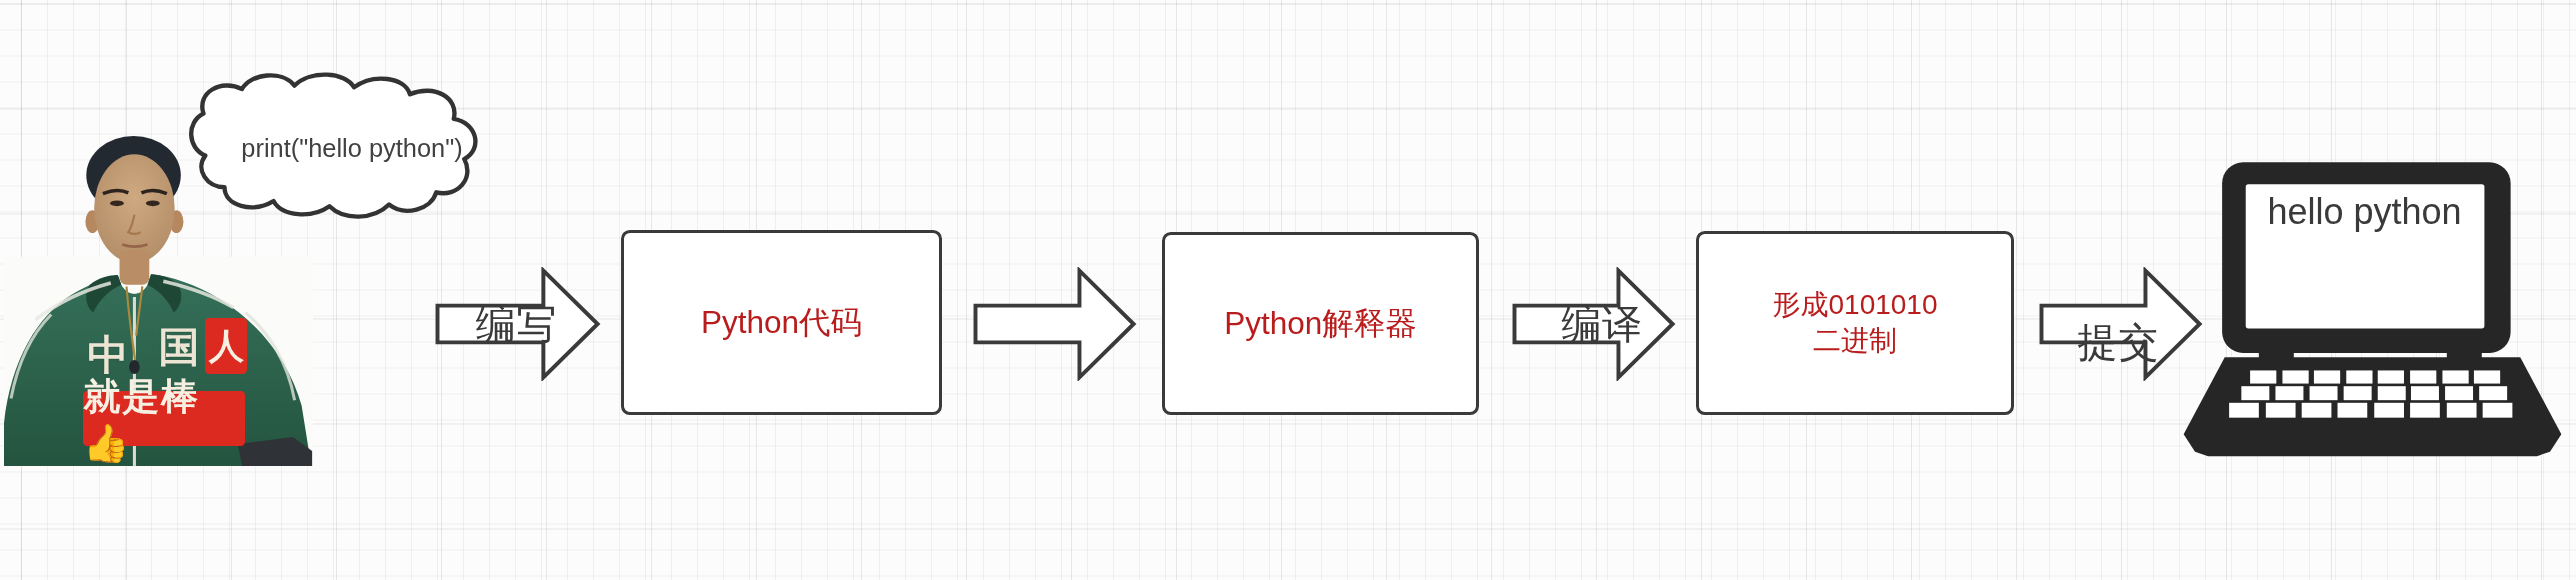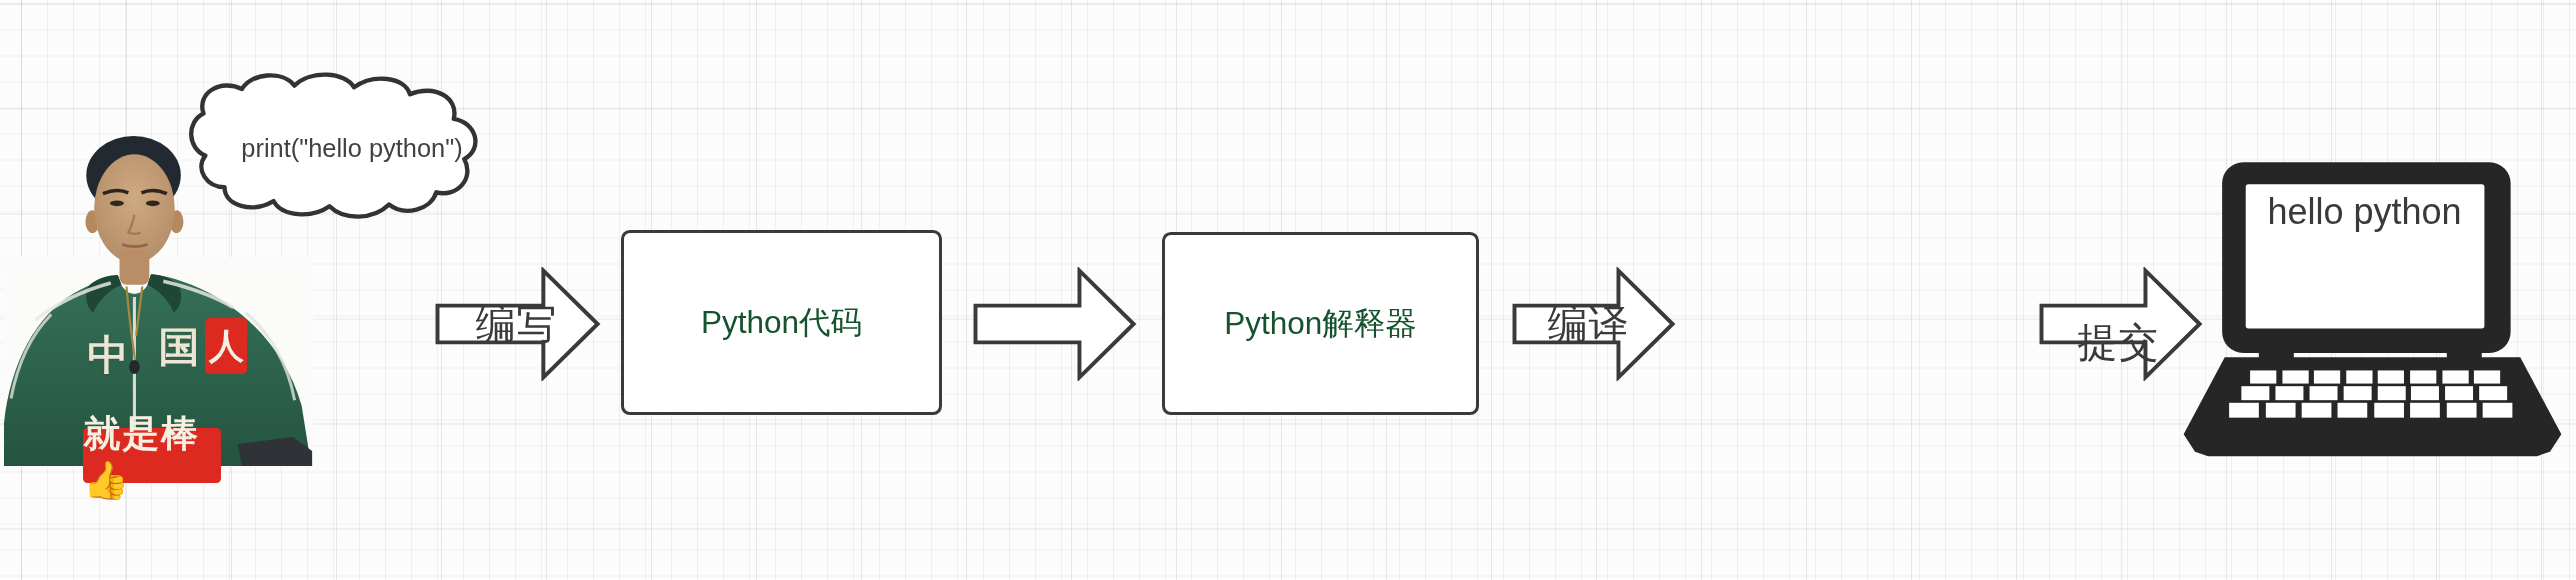--- a/index.html
+++ b/index.html
@@ -13,21 +13,21 @@
       linear-gradient(to right, rgba(0,0,0,0.05) 1.2px, transparent 1.2px),
       linear-gradient(to bottom, rgba(0,0,0,0.05) 1.2px, transparent 1.2px);
     background-size:105px 105px,105px 105px,26px 26px,26px 26px;
     background-position:21px 21px,3.5px 3.5px,21px 21px,3.5px 3.5px;
   }
   .abs{position:absolute;}
   
   .flowbox{
     position:absolute;background:#fff;border:3.5px solid #3a3a3a;border-radius:8.8px;
     display:flex;align-items:center;justify-content:center;flex-direction:column;
-    color:#14532d;font-size:31.5px;text-align:center;line-height:1.3;
+    color:#b91c1c;font-size:31.5px;text-align:center;line-height:1.3;
   }
   
   .arrowlabel{
     position:absolute;width:109px;text-align:center;font-size:40px;color:#3a3a3a;
     line-height:35px;letter-spacing:0.9px;
   }
   .cloudtext{
     position:absolute;left:201px;top:134px;width:302px;text-align:center;
     font-size:25.4px;color:#414141;
   }
@@ -101,21 +101,21 @@
       <ellipse cx="149" cy="266" rx="6" ry="8" fill="#23282d"></ellipse>
 
       <path d="M 267,354 L 330,346 L 352,362 L 352,379 L 272,379 Z" fill="#2f3338"></path>
     </svg>
     
     <span class="jchar" style="left:83px;top:194px;">中</span>
     <span class="jchar" style="left:154px;top:186px;">国</span>
     <div class="redbadge" style="left:201px;top:184px;width:42px;height:56px;font-size:35px;">
       <span>人</span>
     </div>
-    <div class="redbadge" style="left:79px;top:257px;width:138px;height:55px;font-size:37px;letter-spacing:1.8px;margin-top:37px;">
+    <div class="redbadge" style="left:79px;top:257px;width:162px;height:55px;font-size:37px;letter-spacing:1.8px;">
       <span>就是棒👍</span>
     </div>
   </div>
 
   <svg class="abs" style="left:179px;top:68px;" width="350" height="162" viewBox="0 0 400 185">
     <path d="M 30,100 C 10,92 8,62 28,52 C 20,28 48,12 72,24 C 82,6 118,2 132,20
              C 150,2 190,4 200,22 C 222,6 258,10 264,30 C 292,18 320,34 314,58
              C 340,62 348,92 326,104 C 338,126 318,148 294,142 C 288,162 258,170 240,156
              C 222,174 188,174 172,158 C 152,172 118,170 108,152 C 84,166 52,158 52,136
              C 32,136 18,116 30,100 Z" fill="#ffffff" stroke="#333333" stroke-width="5" stroke-linejoin="round"></path>
@@ -135,22 +135,26 @@
     <path d="M 4,44 L 123,44 L 123,4 L 185,65 L 123,126 L 123,86 L 4,86 Z" fill="#ffffff" stroke="#3a3a3a" stroke-width="4.5" stroke-linejoin="miter"></path>
   </svg>
 
   <div class="flowbox" style="left:1162px;top:232px;width:311px;height:177px;text-align:center;">
     <span>Python解释器</span>
   </div>
 
   <svg class="abs" style="left:1511px;top:267px;" width="166" height="114" viewBox="0 0 190 130">
     <path d="M 4,44 L 123,44 L 123,4 L 185,65 L 123,126 L 123,86 L 4,86 Z" fill="#ffffff" stroke="#3a3a3a" stroke-width="4.5" stroke-linejoin="miter"></path>
   </svg>
-  <div class="arrowlabel" style="left:1534px;top:307px;">编译</div>
-
+  <div class="arrowlabel" style="left:1534px;top:307px;text-align:right;">编译</div>
+
+  <div class="flowbox" style="left:1696px;top:231px;width:312px;height:178px;font-size:28px;">
+    <span>形成0101010</span>
+    <span>二进制</span>
+  </div>
 
   <svg class="abs" style="left:2038px;top:267px;" width="166" height="114" viewBox="0 0 190 130">
     <path d="M 4,44 L 123,44 L 123,4 L 185,65 L 123,126 L 123,86 L 4,86 Z" fill="#ffffff" stroke="#3a3a3a" stroke-width="4.5" stroke-linejoin="miter"></path>
   </svg>
   <div class="arrowlabel" style="left:2064px;top:325px;">提交</div>
 
   <div class="abs" style="left:2171px;top:158px;width:403px;height:306px;">
     <svg width="403" height="306" viewBox="0 0 460 350">
 
       <rect x="58" y="5" width="330" height="218" rx="24" fill="#262626"></rect>

